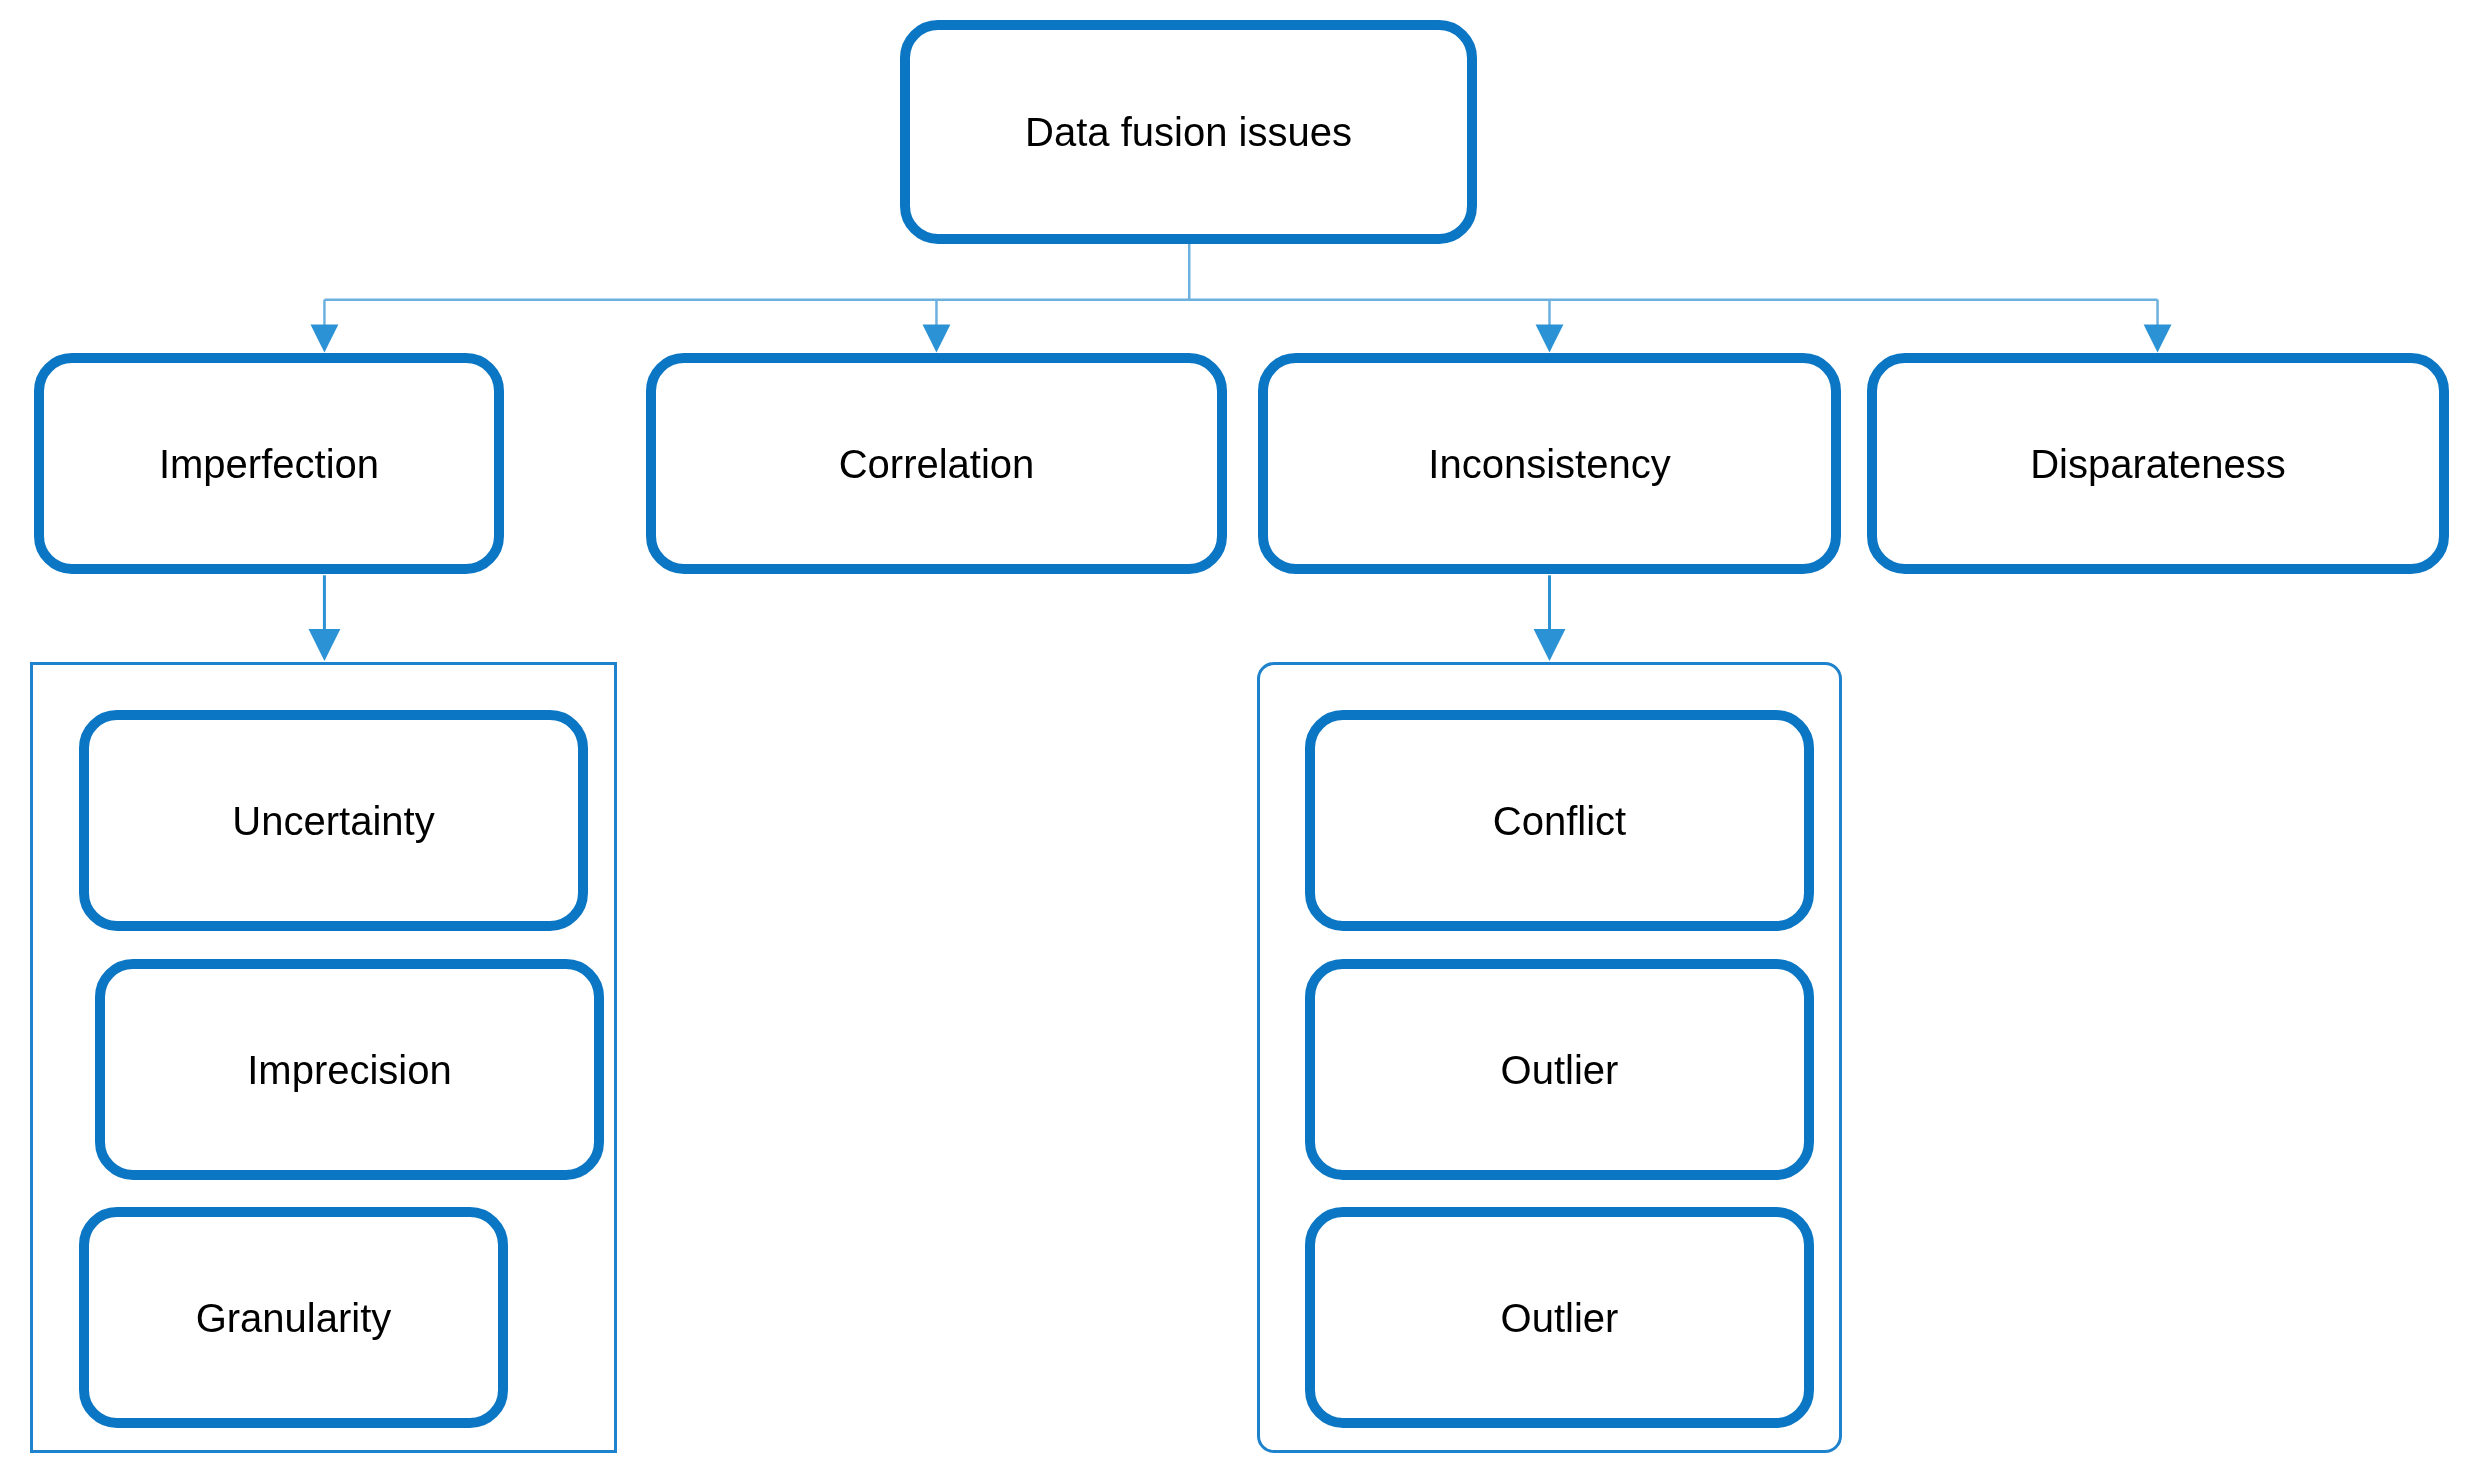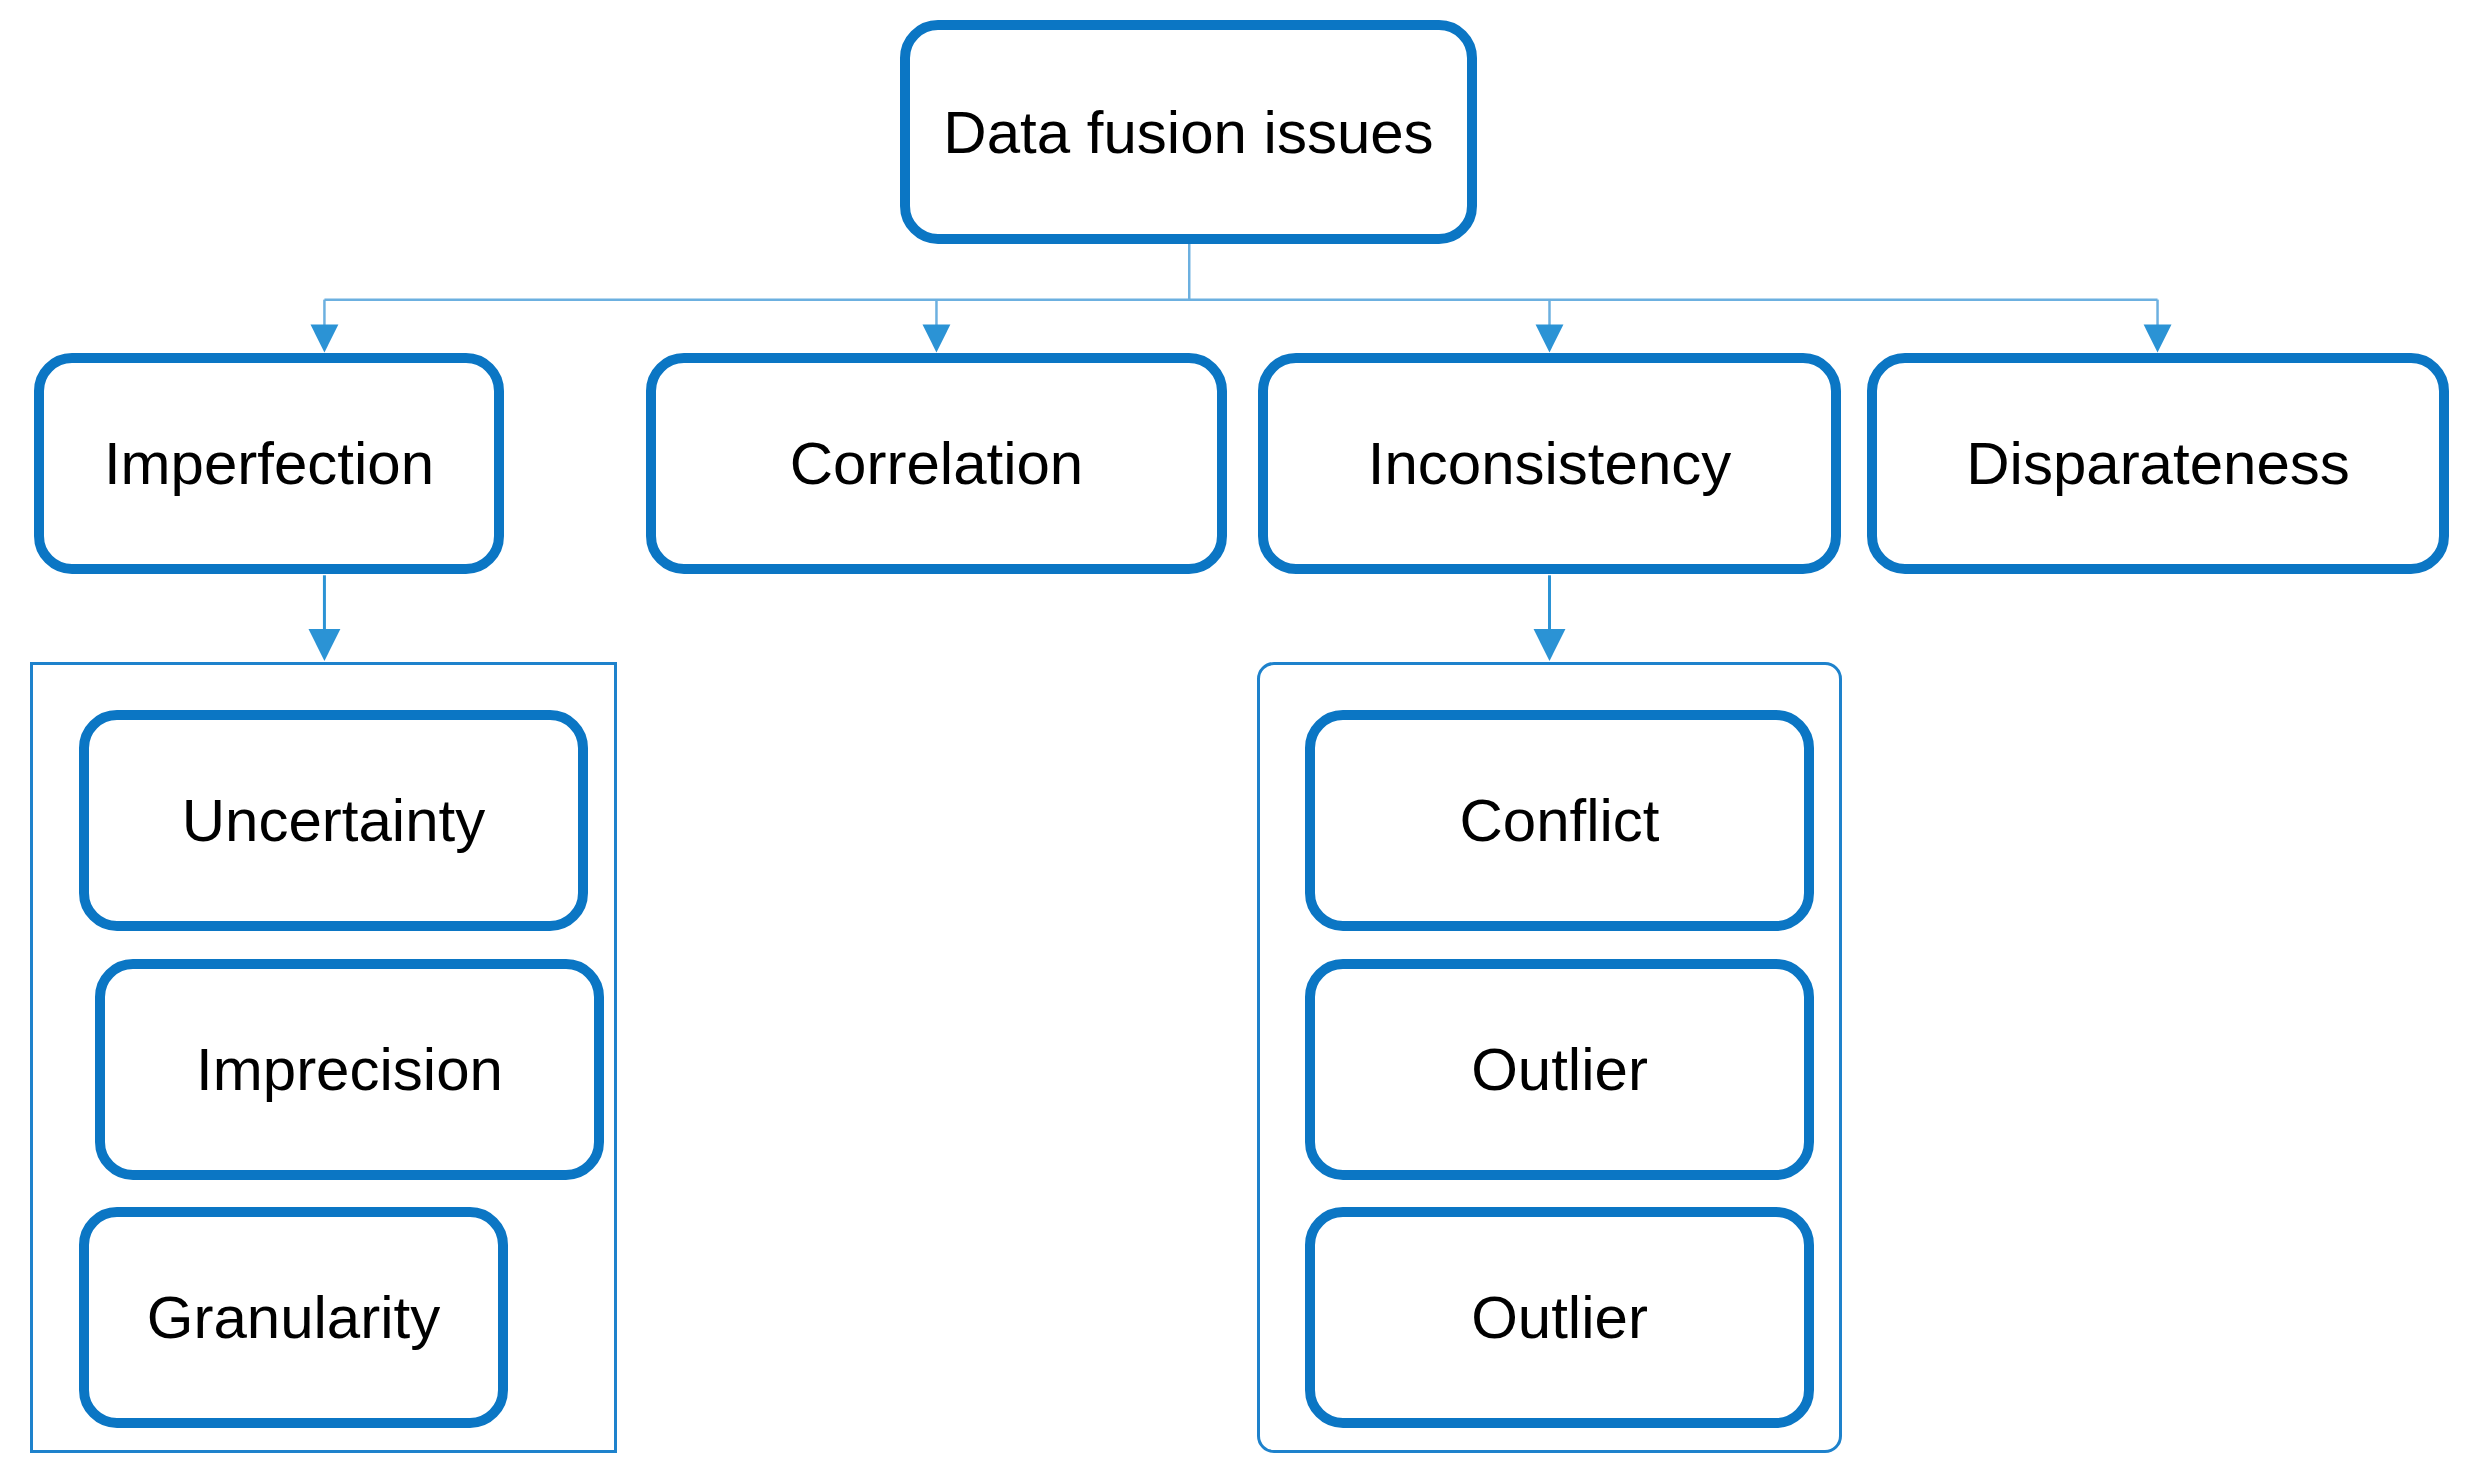--- a/index.html
+++ b/index.html
@@ -24,21 +24,21 @@
   .connectors .busline{stroke:var(--connector);stroke-width:2.5;fill:none;}
   .connectors .dropline{stroke:var(--arrow);stroke-width:3;fill:none;}
   .connectors .arrowhead{fill:var(--arrow);stroke:none;}
   .node{
     position:absolute;
     background:var(--background);
     border:10px solid var(--box-border);
     border-radius:38px;
     display:flex;align-items:center;justify-content:center;
     text-align:center;
-    font-size:60px;
+    font-size:40px;
     line-height:1.15;
     color:var(--text);
   }
   .group-container{
     position:absolute;
     background:var(--background);
     border:3px solid var(--container-border);
   }
 </style>
 </head>

